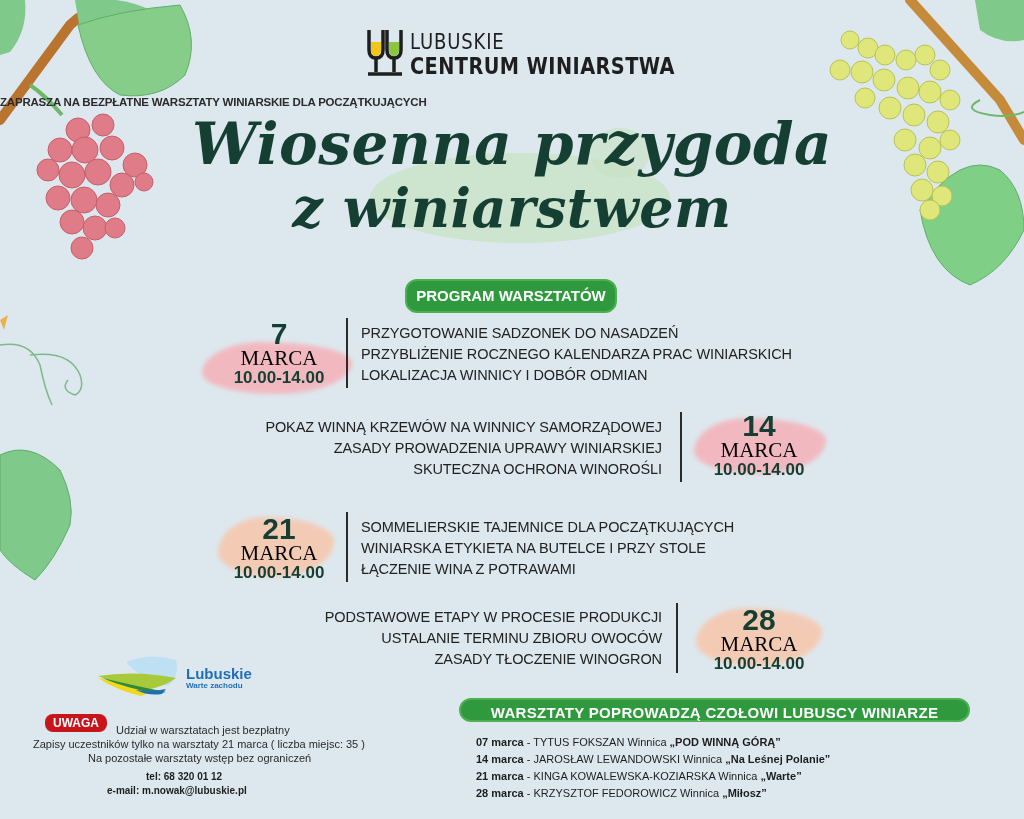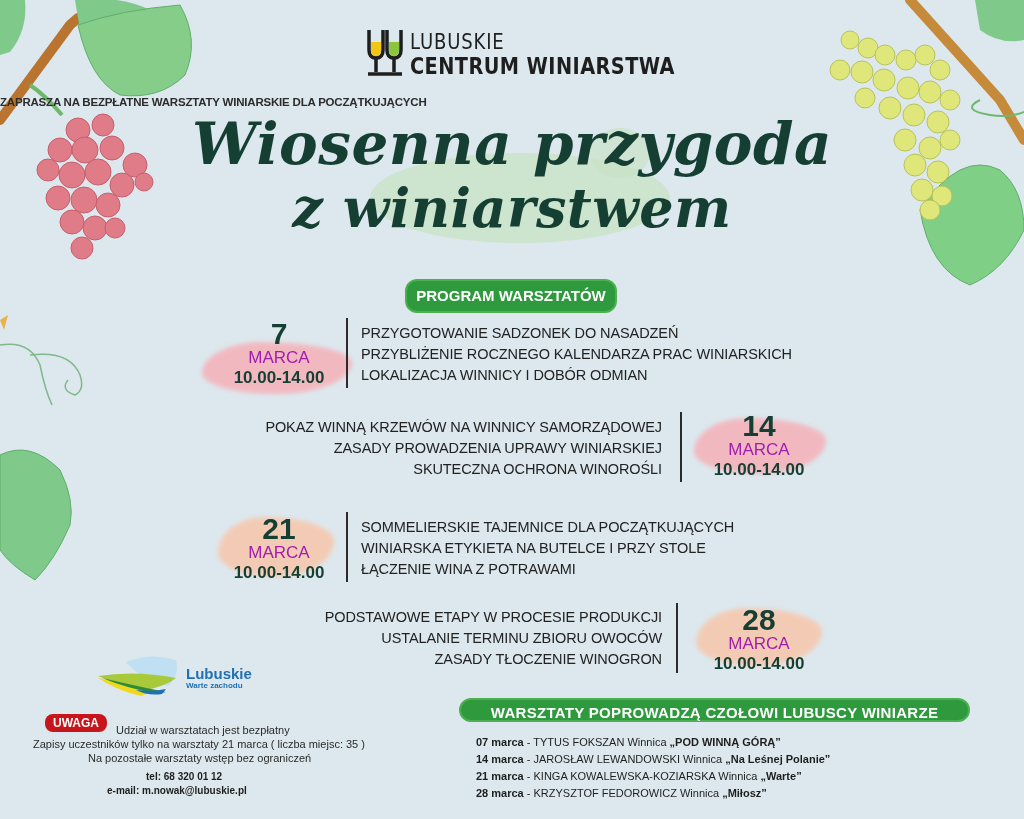--- a/index.html
+++ b/index.html
@@ -33,21 +33,21 @@
   
   .pill {
     background: #2e9a3d; color: #fff; font-weight: bold; border-radius: 12px;
     text-align: center; border: 2px solid #4caf50;
   }
   .program-pill { left: 405px; top: 279px; width: 212px; height: 34px; line-height: 30px; font-size: 15px; }
 
   
   .date-block { width: 130px; text-align: center; color: #163f33; }
   .date-day { font-size: 30px; font-weight: bold; line-height: 28px; }
-  .date-month { font-size: 17px; line-height: 20px; color: #a21caf; }
+  .date-month { font-size: 21px; line-height: 20px; color: #000000; font-family: Liberation Serif, serif; }
   .date-time { font-size: 17px; font-weight: bold; line-height: 20px; }
   .date-splash { position: absolute; z-index: -1; border-radius: 40% 60% 50% 50% / 60% 40% 60% 40%; filter: blur(2px); }
   .divider { width: 2px; background: #2b2b2b; }
   .topics { font-size: 14.5px; line-height: 21px; color: #222; letter-spacing: -0.1px; white-space: nowrap; }
   .topics.right { text-align: right; }
 
   
   .region-logo { left: 96px; top: 656px; display: flex; align-items: center; }
   .region-name { color: #1f6fb5; font-weight: bold; font-size: 15px; line-height: 15px; }
   .region-tag { color: #1f6fb5; font-weight: bold; font-size: 8px; }

